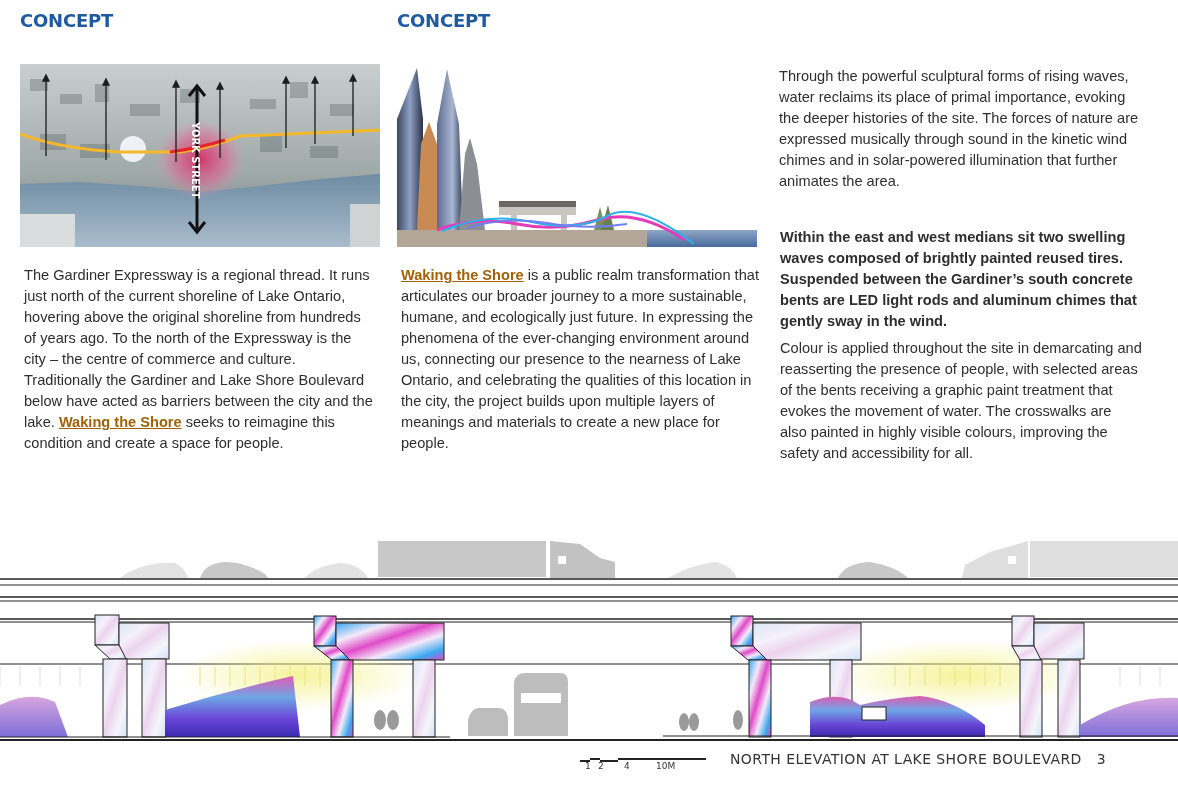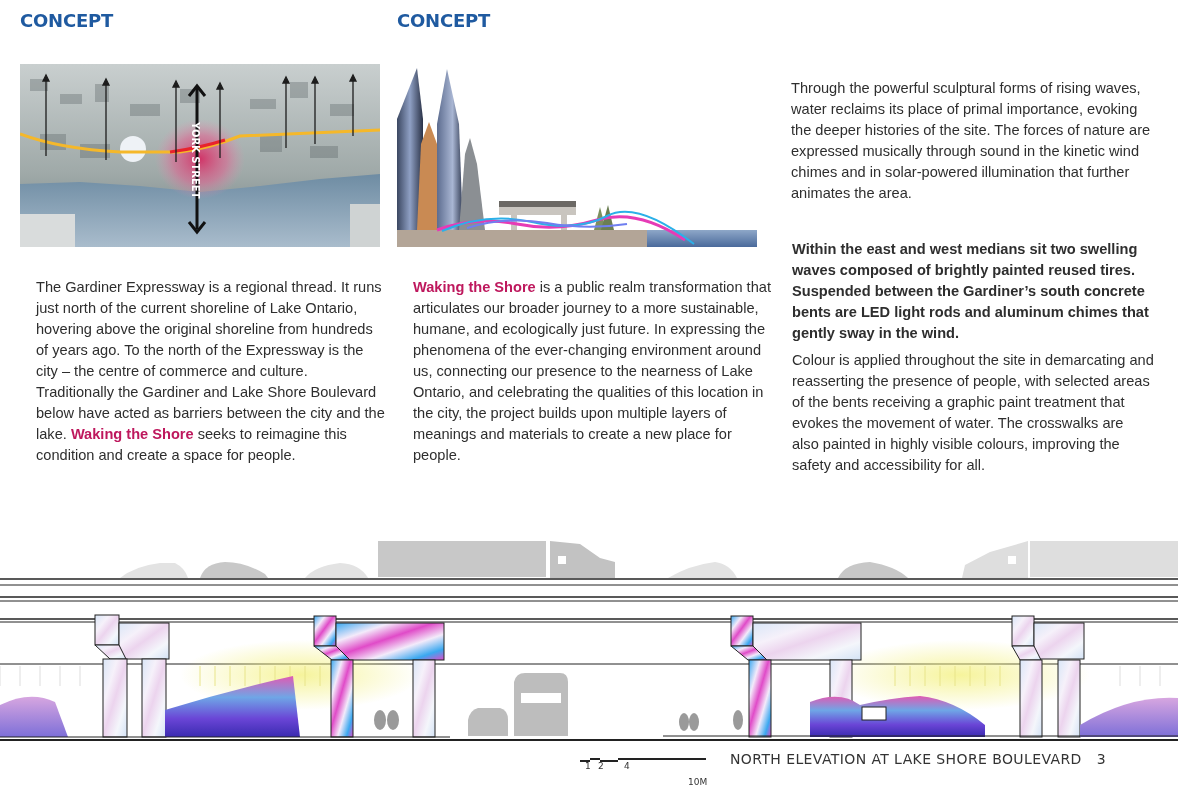--- a/index.html
+++ b/index.html
@@ -1,21 +1,21 @@
 <!DOCTYPE html>
 <html><head>
 <meta charset="utf-8">
 <style>
   html, body { margin:0; padding:0; background:#ffffff; }
   body { width:1178px; height:801px; position:relative; overflow:hidden;
          font-family:"Liberation Sans", "DejaVu Sans", sans-serif; color:#2b2b2b; }
   .heading { position:absolute; top:10px; font-family:"DejaVu Sans", sans-serif;
              font-weight:bold; font-size:18px; color:#1f5aa0; letter-spacing:-0.2px; }
-  .para { position:absolute; font-size:14.6px; line-height:21px; color:#2e2e2e; margin:16px; }
-  .para b { color:#be185d; }
+  .para { position:absolute; font-size:14.6px; line-height:21px; color:#2e2e2e; margin:4px; }
+  .para b { color:#a16207;text-decoration:underline; }
   .img-box { position:absolute; overflow:hidden; }
   .elev { position:absolute; left:0; top:530px; width:1178px; height:215px; }
   .footer-title { position:absolute; top:751px; left:730px; font-family:"DejaVu Sans", sans-serif;
                   font-size:14px; letter-spacing:0.4px; color:#333; }
   .scale { position:absolute; left:578px; top:754px; width:135px; height:22px; }
   .scale-lbl { position:absolute; top:761px; font-size:9px; color:#333; font-family:"DejaVu Sans", sans-serif; }
 </style>
 </head>
 <body>
 
@@ -298,18 +298,18 @@
 
 <svg class="scale" viewBox="0 0 135 22">
   <line x1="2" y1="7" x2="12" y2="7" stroke="#222" stroke-width="2"></line>
   <line x1="12" y1="5" x2="22" y2="5" stroke="#222" stroke-width="2"></line>
   <line x1="22" y1="7" x2="40" y2="7" stroke="#222" stroke-width="2"></line>
   <line x1="40" y1="5" x2="128" y2="5" stroke="#222" stroke-width="2"></line>
 </svg>
 <span class="scale-lbl" style="left:585px;">1</span>
 <span class="scale-lbl" style="left:598px;">2</span>
 <span class="scale-lbl" style="left:624px;">4</span>
-<span class="scale-lbl" style="left:688px;margin-top:16px;">10M</span>
+<span class="scale-lbl" style="left:656px;">10M</span>
 
 <div class="footer-title">
   <span>NORTH ELEVATION AT LAKE SHORE BOULEVARD</span>
   <span style="margin-left:10px;">3</span>
 </div>
 
 </body></html>

